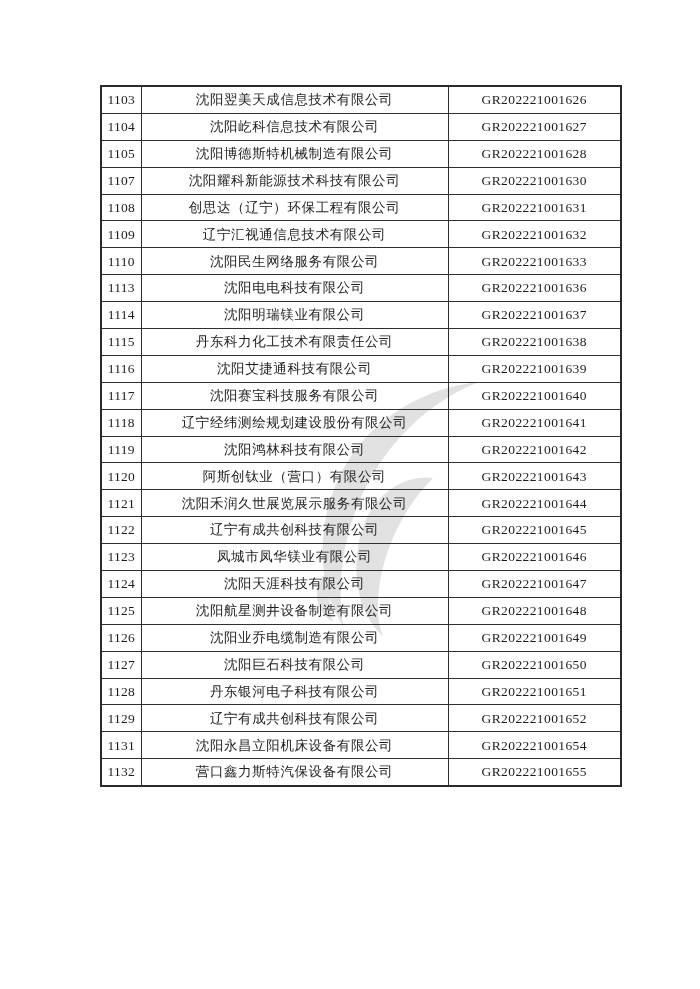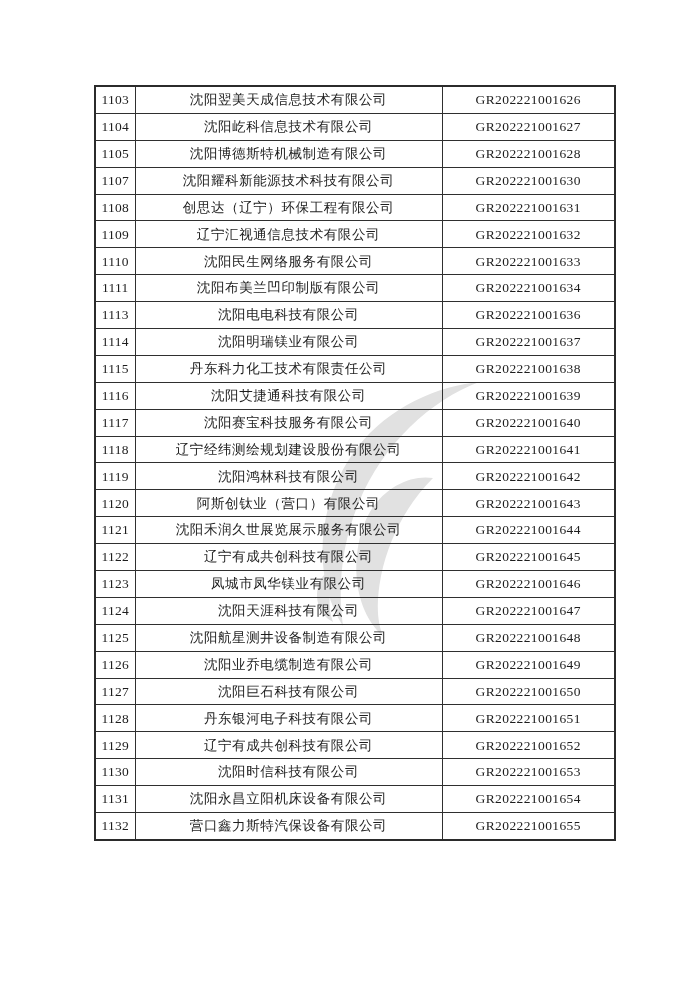--- a/index.html
+++ b/index.html
@@ -18,21 +18,21 @@
   .watermark {
     position: absolute;
     left: 283px;
     top: 380px;
     width: 202px;
     height: 260px;
     pointer-events: none;
   }
   table.cert-table {
     position: absolute;
-    left: 94px;
+    left: 100px;
     top: 85px;
     width: 520px;
     border-collapse: collapse;
     table-layout: fixed;
     border: 2px solid #2b2b2b;
   }
   table.cert-table col.c-num  { width: 40px; }
   table.cert-table col.c-name { width: 307px; }
   table.cert-table col.c-code { width: 173px; }
   table.cert-table td {
@@ -116,25 +116,20 @@
     <td class="col-company">辽宁汇视通信息技术有限公司</td>
     <td class="col-code">GR202221001632</td>
   </tr>
 
   <tr>
     <td class="col-num">1110</td>
     <td class="col-company">沈阳民生网络服务有限公司</td>
     <td class="col-code">GR202221001633</td>
   </tr>
 
-  <tr>
-    <td class="col-num">1111</td>
-    <td class="col-company">沈阳布美兰凹印制版有限公司</td>
-    <td class="col-code">GR202221001634</td>
-  </tr>
 
 
   <tr>
     <td class="col-num">1113</td>
     <td class="col-company">沈阳电电科技有限公司</td>
     <td class="col-code">GR202221001636</td>
   </tr>
 
   <tr>
     <td class="col-num">1114</td>
@@ -225,25 +220,20 @@
     <td class="col-company">丹东银河电子科技有限公司</td>
     <td class="col-code">GR202221001651</td>
   </tr>
 
   <tr>
     <td class="col-num">1129</td>
     <td class="col-company">辽宁有成共创科技有限公司</td>
     <td class="col-code">GR202221001652</td>
   </tr>
 
-  <tr>
-    <td class="col-num">1130</td>
-    <td class="col-company">沈阳时信科技有限公司</td>
-    <td class="col-code">GR202221001653</td>
-  </tr>
 
   <tr>
     <td class="col-num">1131</td>
     <td class="col-company">沈阳永昌立阳机床设备有限公司</td>
     <td class="col-code">GR202221001654</td>
   </tr>
 
   <tr>
     <td class="col-num">1132</td>
     <td class="col-company">营口鑫力斯特汽保设备有限公司</td>

